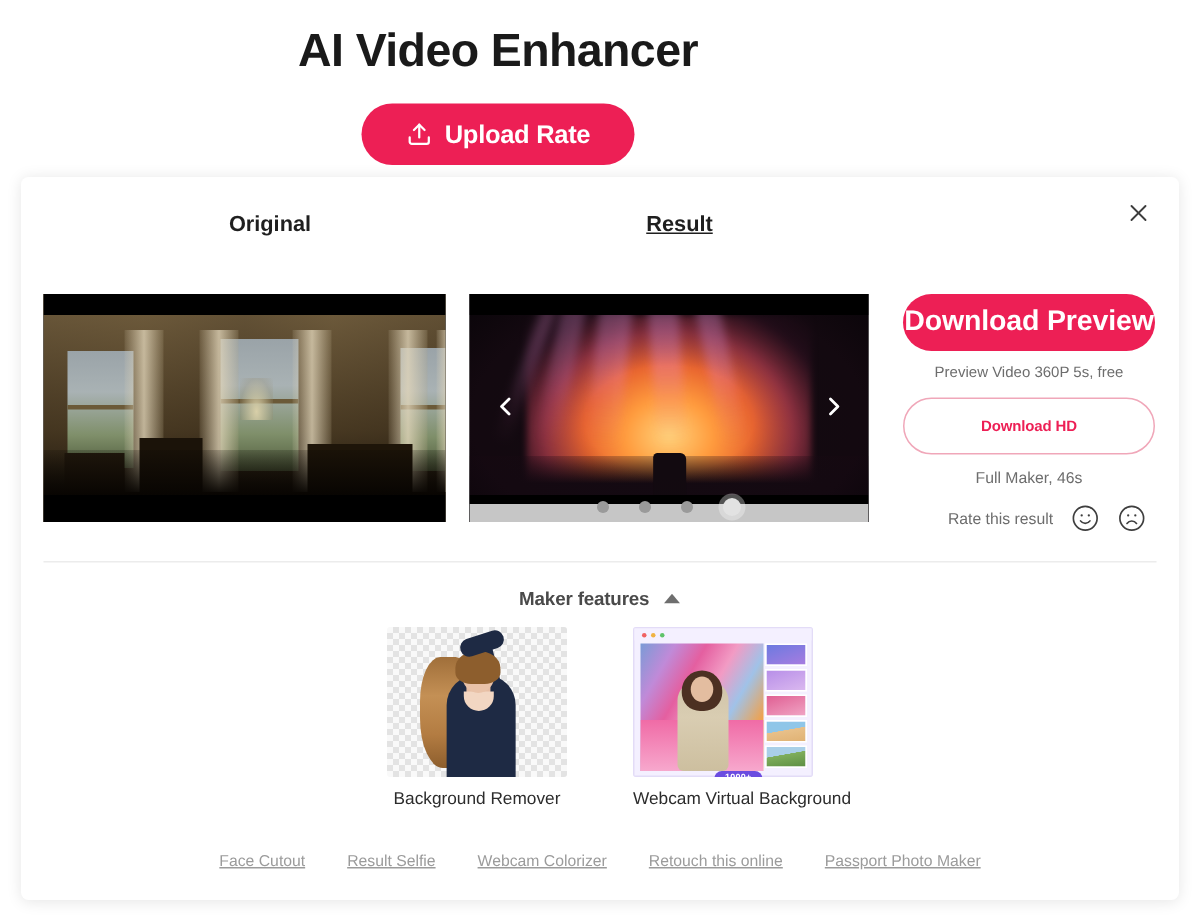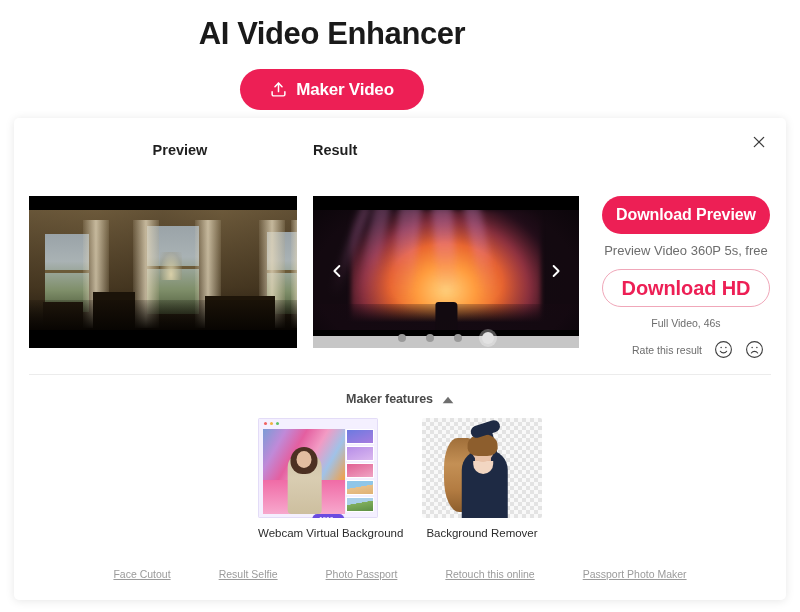--- a/index.html
+++ b/index.html
@@ -56,21 +56,22 @@
   }
 
   
   .col-head-original {
     position: absolute; left: 16px; top: 24px; width: 300px;
     text-align: center;
     font-size: 14.5px; font-weight: 700; color: #1f1f1f;
   }
   .col-head-result {
     position: absolute; left: 299px; top: 24px; width: 280px;
-    font-size: 14.5px; font-weight: 700; color: #1f1f1f;
+    text-align: center;
+    font-size: 14.5px; font-weight: 700; color: #1f1f1f; text-decoration: underline;
   }
 
   
   .original-pane {
     position: absolute; left: 15px; top: 78px;
     width: 268px; height: 152px;
     background: #000; overflow: hidden;
   }
   .result-pane {
     position: absolute; left: 299px; top: 78px;
@@ -190,32 +191,32 @@
     width: 100%; height: 12px; background: #c6c6c6; z-index: 4;
   }
 
   
   .actions { position: absolute; left: 588px; top: 78px; width: 168px; text-align: center; }
   .btn-primary {
     display: block; width: 100%; height: 38px;
     background: #ED1F55; color: #fff;
     border: none; border-radius: 20px;
     font-family: "Liberation Sans", sans-serif;
-    font-size: 16px; font-weight: 700; letter-spacing: -0.1px;
+    font-size: 19px; font-weight: 700; letter-spacing: -0.1px;
     cursor: pointer;
   }
   .btn-outline {
     display: block; width: 100%; height: 38px;
     background: #fff; color: #ED1F55;
     border: 1px solid #f0a7b9; border-radius: 20px;
     font-family: "Liberation Sans", sans-serif;
-    font-size: 20px; font-weight: 700; letter-spacing: -0.1px;
+    font-size: 10px; font-weight: 700; letter-spacing: -0.1px;
     cursor: pointer;
   }
-  .caption { font-size: 13px; color: #6d6d6d; margin: 9px 0 11px; }
+  .caption { font-size: 10px; color: #6d6d6d; margin: 9px 0 11px; }
   .caption2 { font-size: 10.5px; color: #6d6d6d; margin: 10px 0 0; }
   .rate-row {
     display: flex; align-items: center; justify-content: center;
     gap: 12px; margin-top: 11px;
   }
   .rate-label { font-size: 10.5px; color: #6d6d6d; margin-left: 24px; }
   .rate-btn { background: none; border: none; cursor: pointer; padding: 0; line-height: 0; color: #3f3f3f; }
 
   
   .divider {
@@ -335,21 +336,21 @@
   }
   .br-chest {
     position: absolute; left: 50%; bottom: 44px; transform: translateX(-44%);
     width: 20px; height: 13px; border-radius: 0 0 10px 10px;
     background: #f2d6c2;
   }
 
   
   .links {
     position: absolute; left: 0; top: 450px; width: 100%;
-    display: flex; justify-content: center; gap: 48px;
+    display: flex; justify-content: center; gap: 28px;
   }
   .link {
     font-size: 10.5px; color: #9b9b9b;
     text-decoration: underline; cursor: pointer;
     white-space: nowrap;
   }
 </style>
 </head>
 <body>
 
@@ -359,36 +360,36 @@
 
   <div class="upload-wrap">
     <button class="upload-btn">
       <span>
         <svg width="17" height="17" viewBox="0 0 24 24" fill="none" stroke="#fff" stroke-width="2.1" stroke-linecap="round" stroke-linejoin="round">
           <path d="M21 15v4a2 2 0 0 1-2 2H5a2 2 0 0 1-2-2v-4"></path>
           <polyline points="17 8 12 3 7 8"></polyline>
           <line x1="12" y1="3" x2="12" y2="15"></line>
         </svg>
       </span>
-      <span>Maker Video</span>
+      <span>Upload Rate</span>
     </button>
   </div>
 
   <div class="card">
 
     <button class="close-btn">
       <span>
         <svg width="14" height="14" viewBox="0 0 24 24" fill="none" stroke="#3d3d3d" stroke-width="2.2" stroke-linecap="round">
           <line x1="4" y1="4" x2="20" y2="20"></line>
           <line x1="20" y1="4" x2="4" y2="20"></line>
         </svg>
       </span>
     </button>
 
-    <div class="col-head-original">Preview</div>
+    <div class="col-head-original">Original</div>
     <div class="col-head-result">Result</div>
 
     <div class="original-pane">
       <div class="orig-art">
         <div class="orig-wall"></div>
         <div class="win w1">
             <div class="mullion"></div>
           </div>
         <div class="win w2">
             <div class="mullion"></div>
@@ -447,21 +448,21 @@
         <span class="dot"></span>
         <span class="dot active"></span>
       </div>
       <div class="scrub-bar"></div>
     </div>
 
     <div class="actions">
       <button class="btn-primary">Download Preview</button>
       <div class="caption">Preview Video 360P 5s, free</div>
       <button class="btn-outline">Download HD</button>
-      <div class="caption2">Full Video, 46s</div>
+      <div class="caption2">Full Maker, 46s</div>
 
       <div class="rate-row">
         <span class="rate-label">Rate this result</span>
         <button class="rate-btn">
           <span>
             <svg width="19" height="19" viewBox="0 0 24 24" fill="none" stroke="#3f3f3f" stroke-width="1.4">
               <circle cx="12" cy="12" r="10"></circle>
               <path d="M8 14.2c1 1.4 2.4 2.1 4 2.1s3-0.7 4-2.1" stroke-linecap="round"></path>
               <circle cx="9" cy="9.6" r="0.95" fill="#3f3f3f" stroke="none"></circle>
               <circle cx="15" cy="9.6" r="0.95" fill="#3f3f3f" stroke="none"></circle>
@@ -486,20 +487,35 @@
     <div class="more-row">
       <span class="more-label">Maker features</span>
       <span>
         <svg width="12" height="8" viewBox="0 0 14 9" fill="#6e6e6e">
           <path d="M7 0.8 L13.2 8.2 H0.8 Z"></path>
         </svg>
       </span>
     </div>
 
     <div class="features">
+
+      <div class="feature">
+        <div class="feature-thumb">
+          <div class="bg-checker"></div>
+          <div class="br-hair"></div>
+          <div class="br-body"></div>
+          <div class="br-arm"></div>
+          <div class="br-neck"></div>
+          <div class="br-chest"></div>
+          <div class="br-head"></div>
+          <div class="br-hair-top"></div>
+          <div class="br-arm2"></div>
+        </div>
+        <div class="feature-caption">Background Remover</div>
+      </div>
 
       <div class="feature">
         <div class="feature-thumb">
           <div class="wv">
             <div class="wv-bar">
               <span class="wv-dot d1"></span>
               <span class="wv-dot d2"></span>
               <span class="wv-dot d3"></span>
             </div>
             <div class="wv-main">
@@ -514,39 +530,24 @@
               <div class="wv-tile t3"></div>
               <div class="wv-tile t4"></div>
               <div class="wv-tile t5"></div>
             </div>
           </div>
           <span class="wv-badge">1000+</span>
         </div>
         <div class="feature-caption">Webcam Virtual Background</div>
       </div>
 
-      <div class="feature">
-        <div class="feature-thumb">
-          <div class="bg-checker"></div>
-          <div class="br-hair"></div>
-          <div class="br-body"></div>
-          <div class="br-arm"></div>
-          <div class="br-neck"></div>
-          <div class="br-chest"></div>
-          <div class="br-head"></div>
-          <div class="br-hair-top"></div>
-          <div class="br-arm2"></div>
-        </div>
-        <div class="feature-caption">Background Remover</div>
-      </div>
-
     </div>
 
     <div class="links">
       <a class="link">Face Cutout</a>
       <a class="link">Result Selfie</a>
-      <a class="link">Photo Passport</a>
+      <a class="link">Webcam Colorizer</a>
       <a class="link">Retouch this online</a>
       <a class="link">Passport Photo Maker</a>
     </div>
 
   </div>
 </div>
 
 </body></html>

